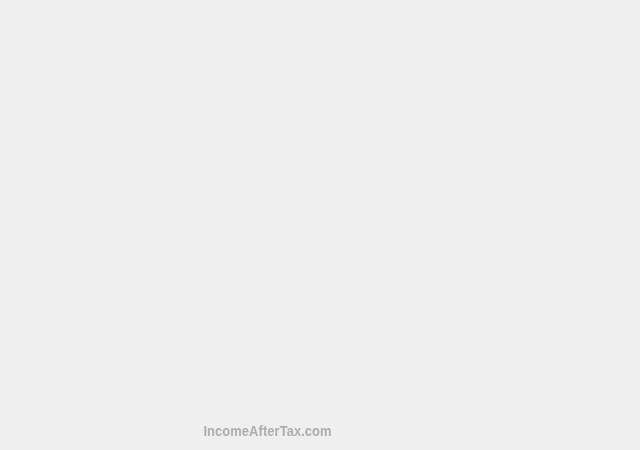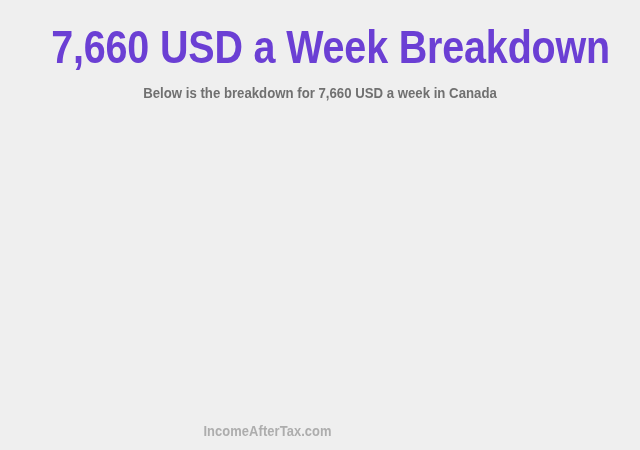--- a/index.html
+++ b/index.html
@@ -93,24 +93,20 @@
     transform-origin: center center;
     margin-top: 15px;
     white-space: nowrap;
   }
 </style>
 </head>
 <body>
 
 <div class="page">
 
-  <div class="header">
-    <h1 class="page-title">7,660 USD a Week Breakdown</h1>
-    <p class="page-subtitle">Below is the breakdown for 7,660 USD a week in Canada</p>
-  </div>
 
   <div class="content-area"></div>
 
   <div class="footer">
     <span class="footer-brand">IncomeAfterTax.com</span>
   </div>
 
 </div>
 
 </body></html>

